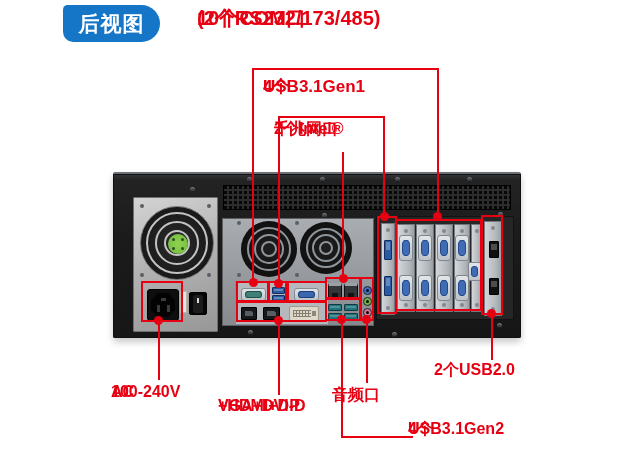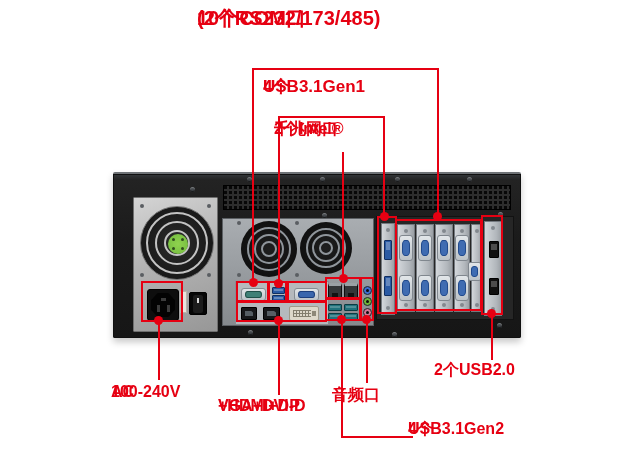--- a/index.html
+++ b/index.html
@@ -121,20 +121,21 @@
   .rtxt { color:var(--red); font-weight:bold; text-align:center; white-space:nowrap; }
   .fs20 { font-size:20px; line-height:25px; }
   .fs17 { font-size:17px; line-height:19px; }
   .fs16 { font-size:16px; line-height:17px; }
 </style>
 </head>
 <body>
 
 <div class="stage">
 
+  <div class="view-tab">后视图</div>
 
   <div class="chassis">
     <div class="vents"></div>
     <div class="screw" style="left:77px;top:13px"></div>
     <div class="screw" style="left:134px;top:3px"></div>
     <div class="screw" style="left:207px;top:3px"></div>
     <div class="screw" style="left:282px;top:3px"></div>
     <div class="screw" style="left:354px;top:3px"></div>
     <div class="screw" style="left:209px;top:39px"></div>
     <div class="screw" style="left:385px;top:38px"></div>

